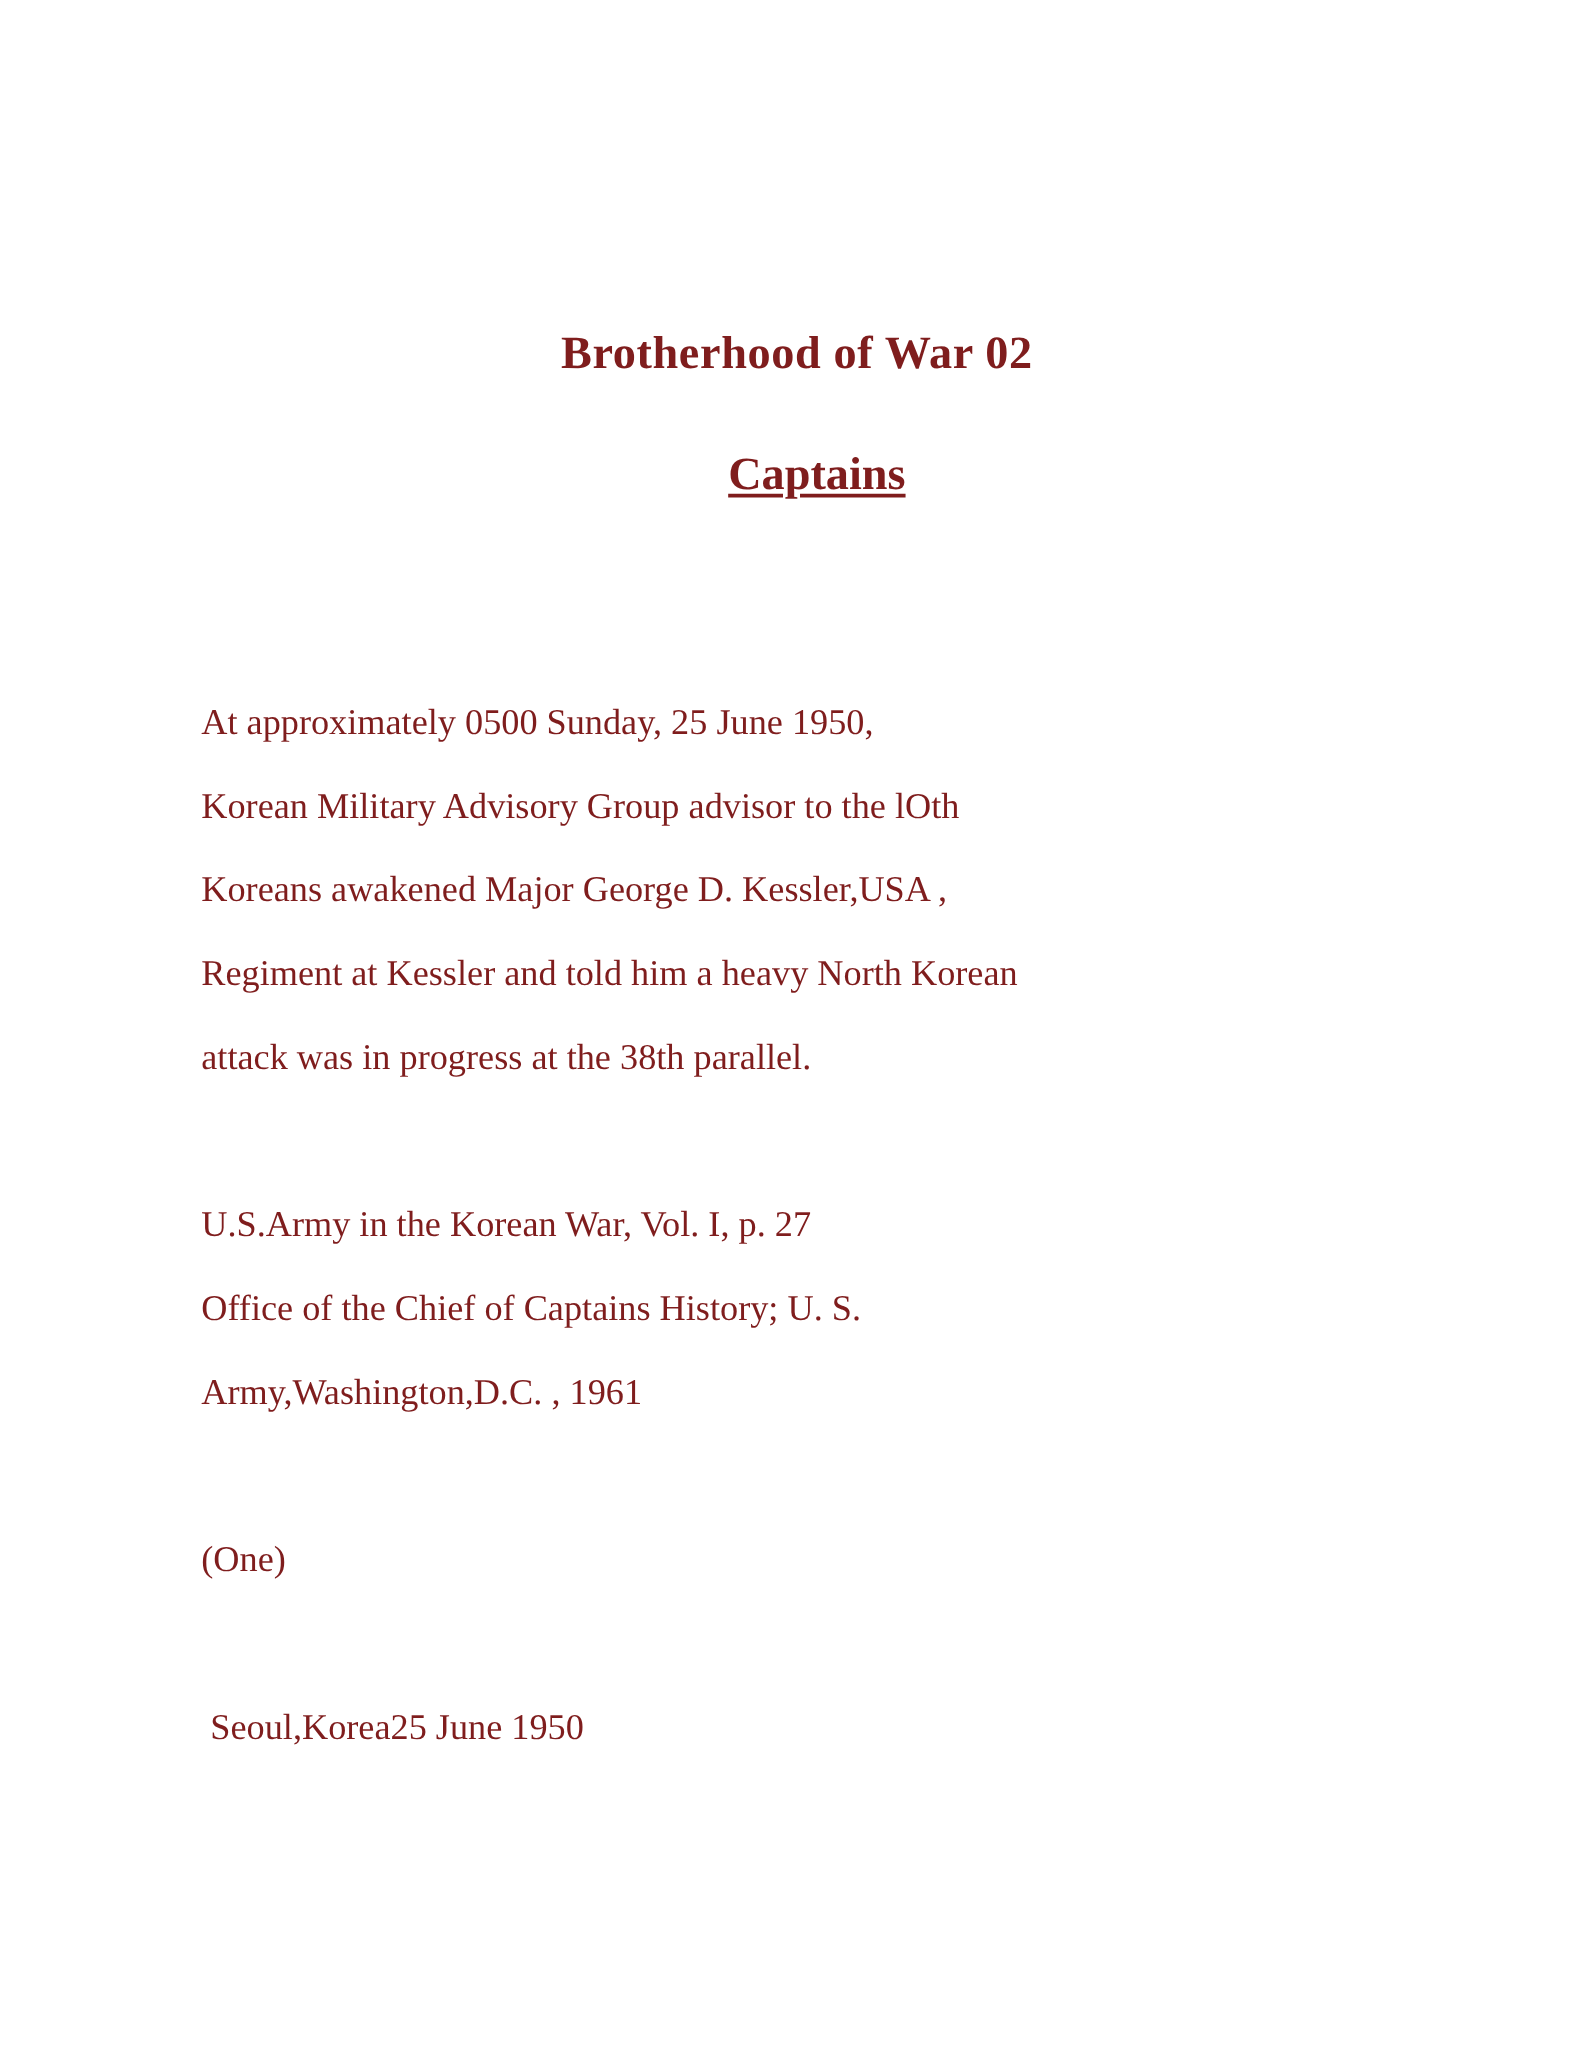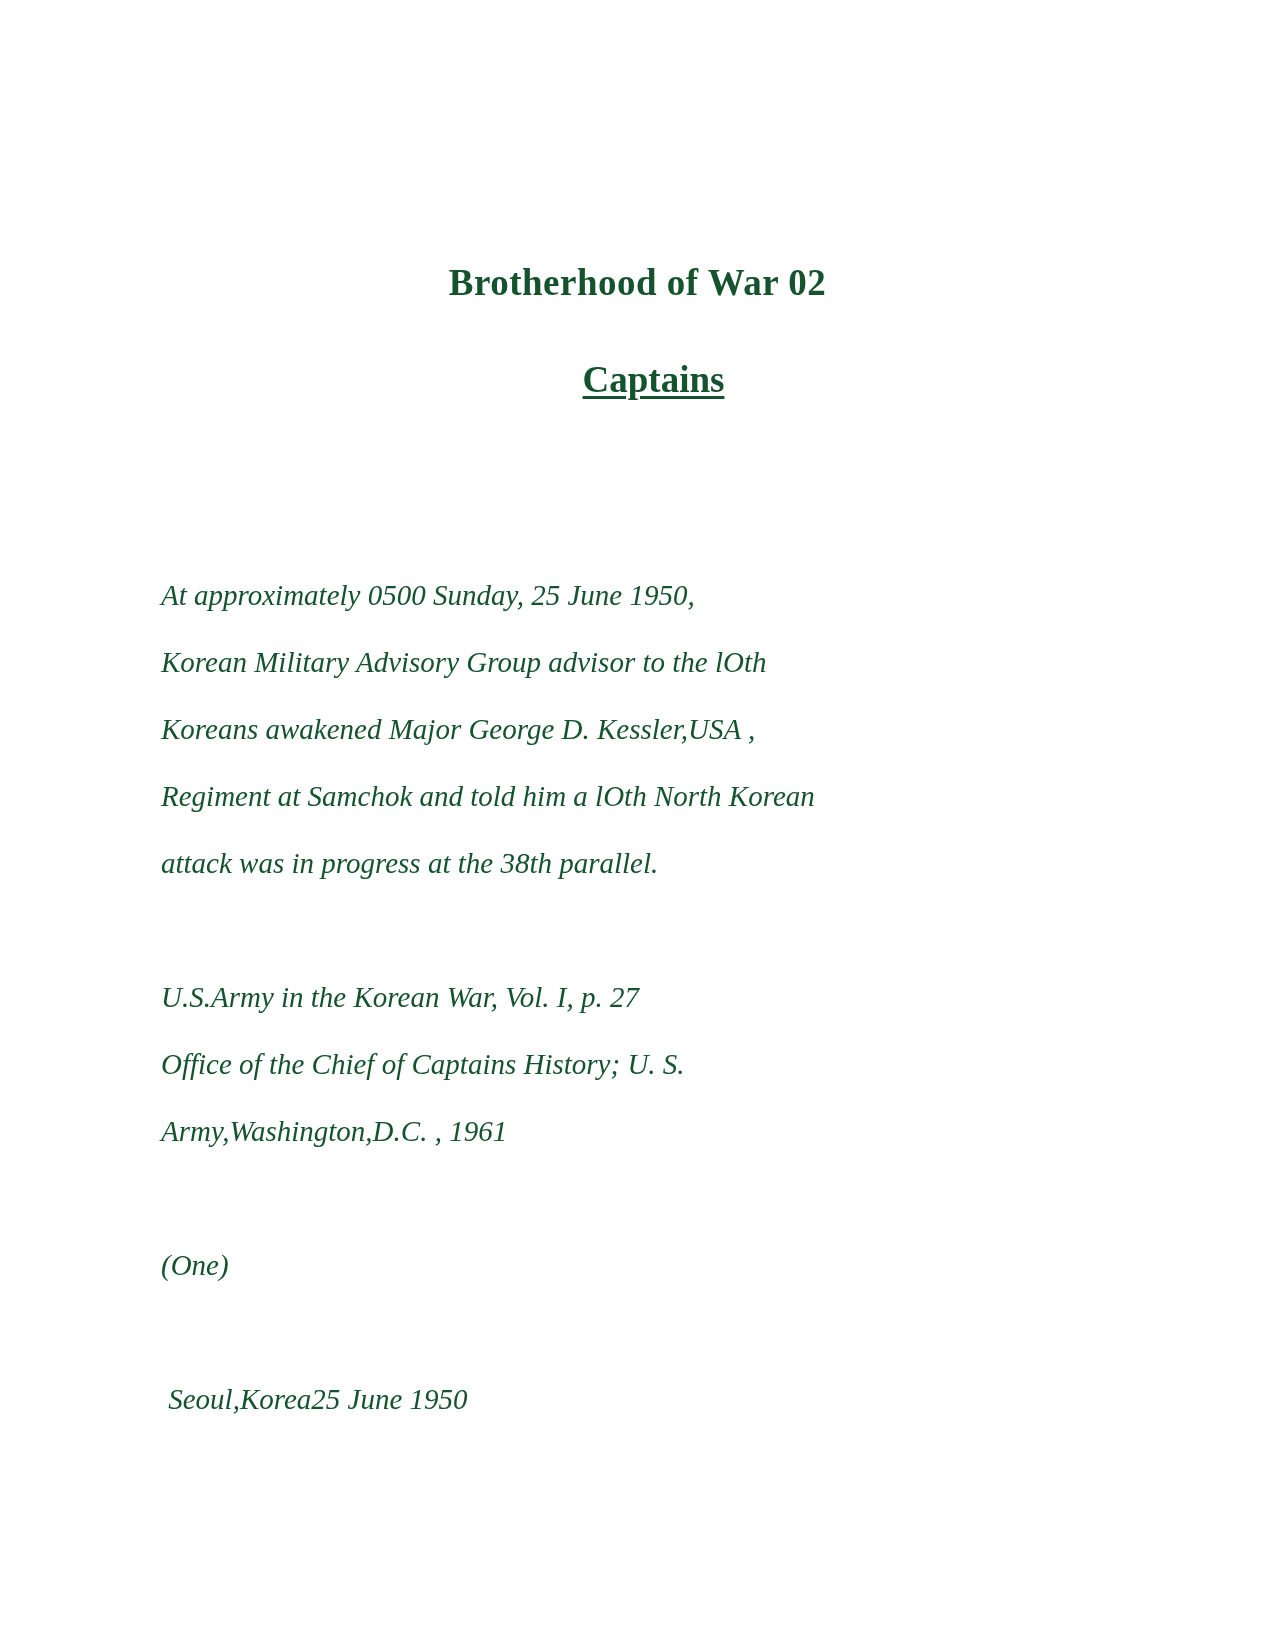--- a/index.html
+++ b/index.html
@@ -9,21 +9,21 @@
   body {
     width: 1275px;
     height: 1651px;
     background: #ffffff;
   }
   .page {
     position: relative;
     width: 1275px;
     height: 1651px;
     background: #ffffff;
-    color: #14532d;
+    color: #7f1d1d;
     font-family: "Liberation Serif", "DejaVu Serif", serif;
     overflow: hidden;
   }
   .doc-title {
     position: absolute;
     top: 262px;
     left: 0;
     width: 100%;
     margin: 0;
     text-align: center;
@@ -41,44 +41,43 @@
     text-align: center;
     font-size: 37px;
     font-weight: bold;
     line-height: 42px;
     text-decoration: underline;
     text-underline-offset: 4px;
     text-decoration-thickness: 3px;
   }
   .body-text {
     position: absolute;
-    top: 562px;
+    top: 545px;
     left: 161px;
     width: 1010px;
     font-size: 29px;
     line-height: 67px;
-    font-style: italic;
   }
   .body-text .line {
     margin: 0;
     padding: 0;
     white-space: pre;
   }
 </style>
 </head>
 <body>
 
 <div class="page">
   <h1 class="doc-title">Brotherhood of War 02</h1>
   <h2 class="doc-subtitle">Captains</h2>
   <div class="body-text">
       <p class="line">At approximately 0500 Sunday, 25 June 1950,</p>
       <p class="line">Korean Military Advisory Group advisor to the lOth</p>
       <p class="line">Koreans awakened Major George D. Kessler,USA ,</p>
-      <p class="line">Regiment at Samchok and told him a lOth North Korean</p>
+      <p class="line">Regiment at Kessler and told him a heavy North Korean</p>
       <p class="line">attack was in progress at the 38th parallel.</p>
       <p class="line">&nbsp;</p>
       <p class="line">U.S.Army in the Korean War, Vol. I, p. 27</p>
       <p class="line">Office of the Chief of Captains History; U. S.</p>
       <p class="line">Army,Washington,D.C. , 1961</p>
       <p class="line">&nbsp;</p>
       <p class="line">(One)</p>
       <p class="line">&nbsp;</p>
       <p class="line"> Seoul,Korea25 June 1950</p>
     </div>

